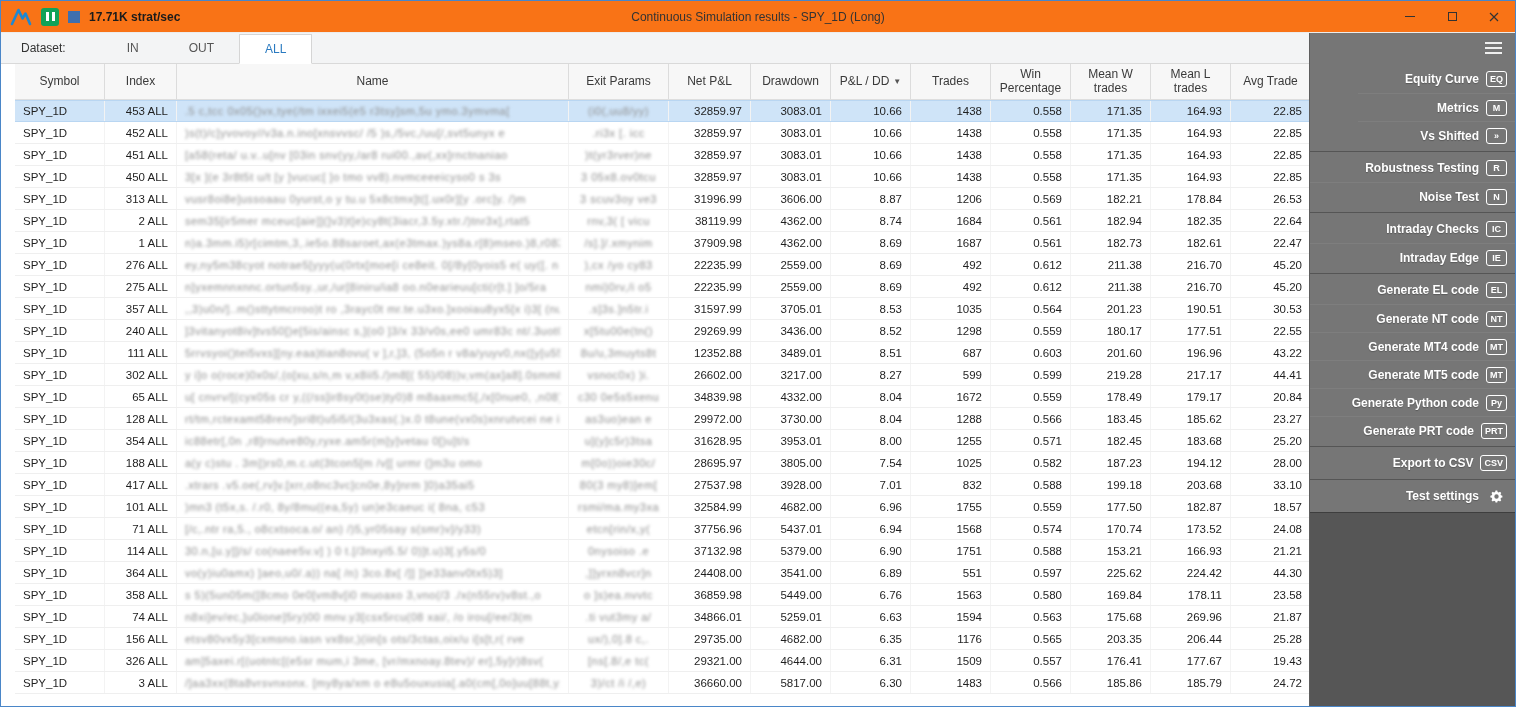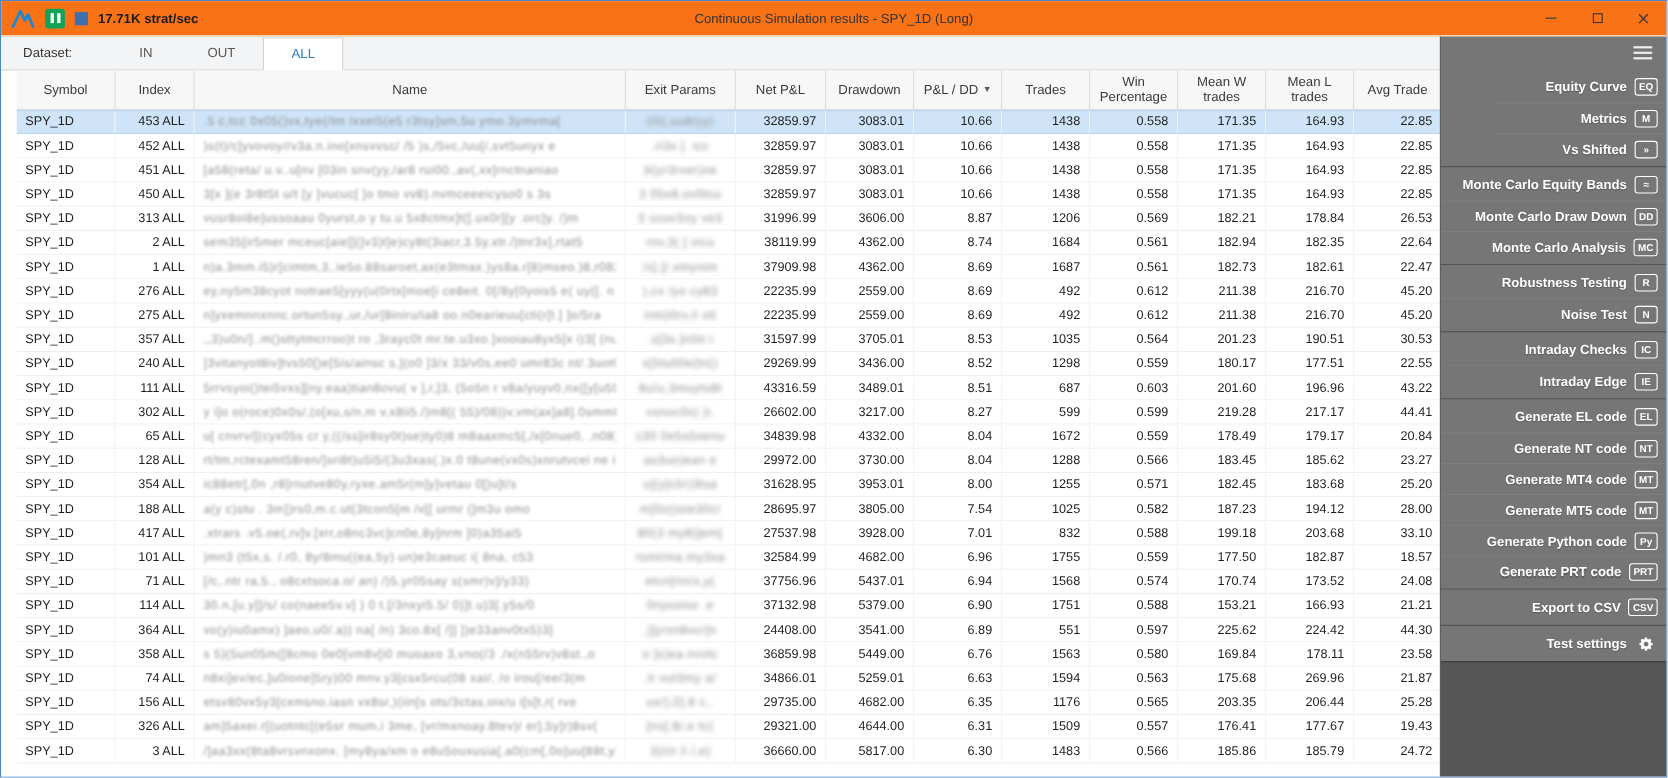--- a/index.html
+++ b/index.html
@@ -347,21 +347,21 @@
             </div>
             <div class="row">
               <div class="cell c0 left">SPY_1D</div>
               <div class="cell c1 right">111 ALL</div>
               <div class="cell c2 left">
                 <span class="blur">5rrvsyoi()tei5vxs][ny.eaa)tian8ovu( v ],r,]3, (5o5n r    v8a/yuyv0,nx([y[u55</span>
               </div>
               <div class="cell c3 center">
                 <span class="blur">8u/u,3muyts8t</span>
               </div>
-              <div class="cell c4 right">43316.59</div>
+              <div class="cell c4 right">12352.88</div>
               <div class="cell c5 right">3489.01</div>
               <div class="cell c6 right">8.51</div>
               <div class="cell c7 right">687</div>
               <div class="cell c8 right">0.603</div>
               <div class="cell c9 right">201.60</div>
               <div class="cell c10 right">196.96</div>
               <div class="cell c11 right">43.22</div>
             </div>
             <div class="row">
               <div class="cell c0 left">SPY_1D</div>
@@ -653,34 +653,20 @@
               <span class="slabel">Metrics</span>
               <span class="sbadge">M</span>
             </div>
             <div class="sitem">
               <span class="slabel">Vs Shifted</span>
               <span class="sbadge">»</span>
             </div>
           </div>
           <div class="sgroup">
             <div class="sitem">
-              <span class="slabel">Monte Carlo Equity Bands</span>
-              <span class="sbadge">≈</span>
-            </div>
-            <div class="sitem">
-              <span class="slabel">Monte Carlo Draw Down</span>
-              <span class="sbadge">DD</span>
-            </div>
-            <div class="sitem">
-              <span class="slabel">Monte Carlo Analysis</span>
-              <span class="sbadge">MC</span>
-            </div>
-          </div>
-          <div class="sgroup">
-            <div class="sitem">
               <span class="slabel">Robustness Testing</span>
               <span class="sbadge">R</span>
             </div>
             <div class="sitem">
               <span class="slabel">Noise Test</span>
               <span class="sbadge">N</span>
             </div>
           </div>
           <div class="sgroup">
             <div class="sitem">

